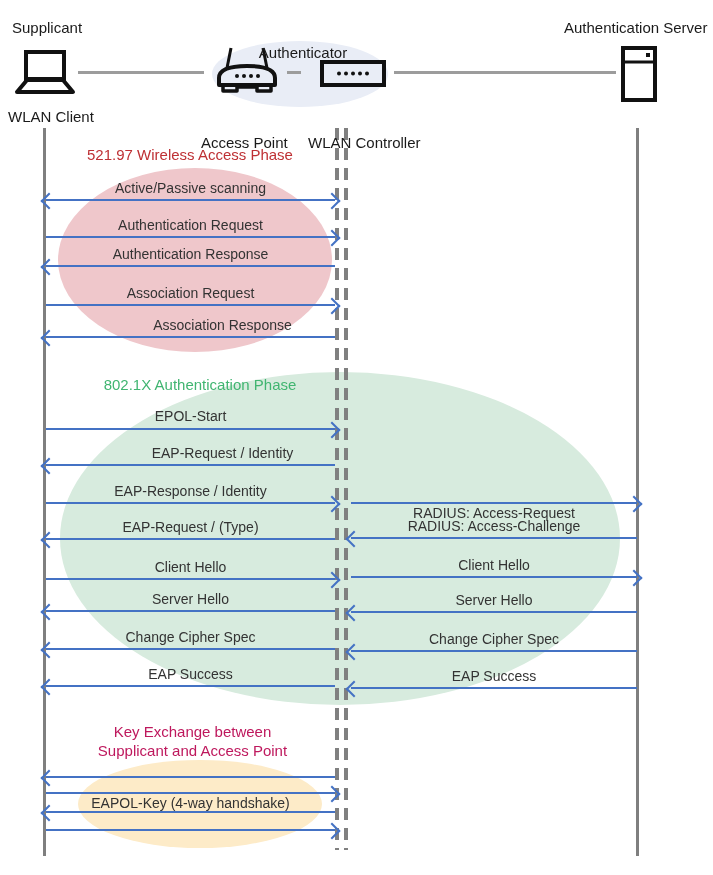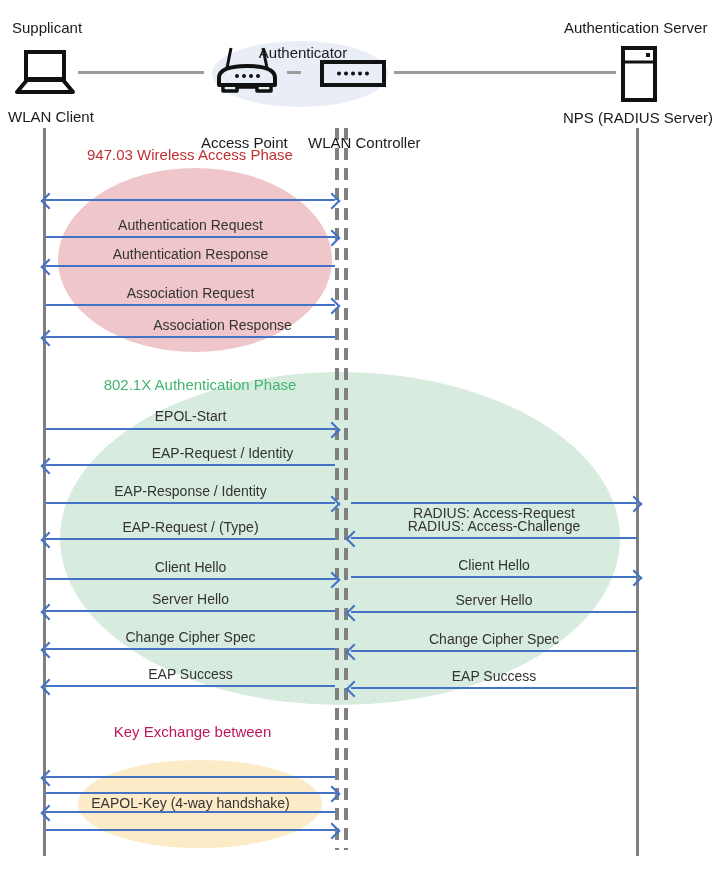--- a/index.html
+++ b/index.html
@@ -96,33 +96,34 @@
     <svg width="38" height="58" viewBox="0 0 38 58">
       <rect x="3" y="3" width="32" height="52" fill="none" stroke="#111" stroke-width="4"></rect>
       <line x1="3" y1="17" x2="35" y2="17" stroke="#111" stroke-width="3"></line>
       <rect x="26" y="8" width="4" height="4" fill="#111"></rect>
     </svg>
   </div>
 
   <div class="actor" style="left:8px;top:108px;">WLAN Client</div>
   <div class="actor center" style="left:201px;top:109px;width:86px;">Access Point</div>
   <div class="actor center" style="left:308px;top:109px;width:112px;">WLAN Controller</div>
-  <div class="actor" style="left:563px;top:109px;">NPS (RADIUS Server)</div>
 
   <div class="lifeline" style="left:43px;"></div>
   <div class="dashline" style="left:335px;"></div>
   <div class="dashline" style="left:344px;"></div>
   <div class="lifeline" style="left:636px;"></div>
 
-  <div class="ptitle t-red" style="left:60px;top:146px;width:260px;">947.03 Wireless Access Phase</div>
+  <div class="ptitle t-red" style="left:60px;top:146px;width:260px;">521.97 Wireless Access Phase</div>
   <div class="ptitle t-green" style="left:70px;top:376px;width:260px;">802.1X Authentication Phase</div>
   <div class="ptitle t-orange" style="left:70px;top:722px;width:245px;">
     <span>Key Exchange between</span><br>
+    <span>Supplicant and Access Point</span>
   </div>
 
+  <div class="mlbl seg-l" style="top:180px;">Active/Passive scanning</div>
   <div class="arr l r" style="left:46px;top:199px;width:289px;"></div>
 
   <div class="mlbl seg-l" style="top:217px;">Authentication Request</div>
   <div class="arr r" style="left:46px;top:236px;width:289px;"></div>
 
   <div class="mlbl seg-l" style="top:246px;">Authentication Response</div>
   <div class="arr l" style="left:46px;top:265px;width:289px;"></div>
 
   <div class="mlbl seg-l" style="top:285px;">Association Request</div>
   <div class="arr r" style="left:46px;top:304px;width:289px;"></div>

